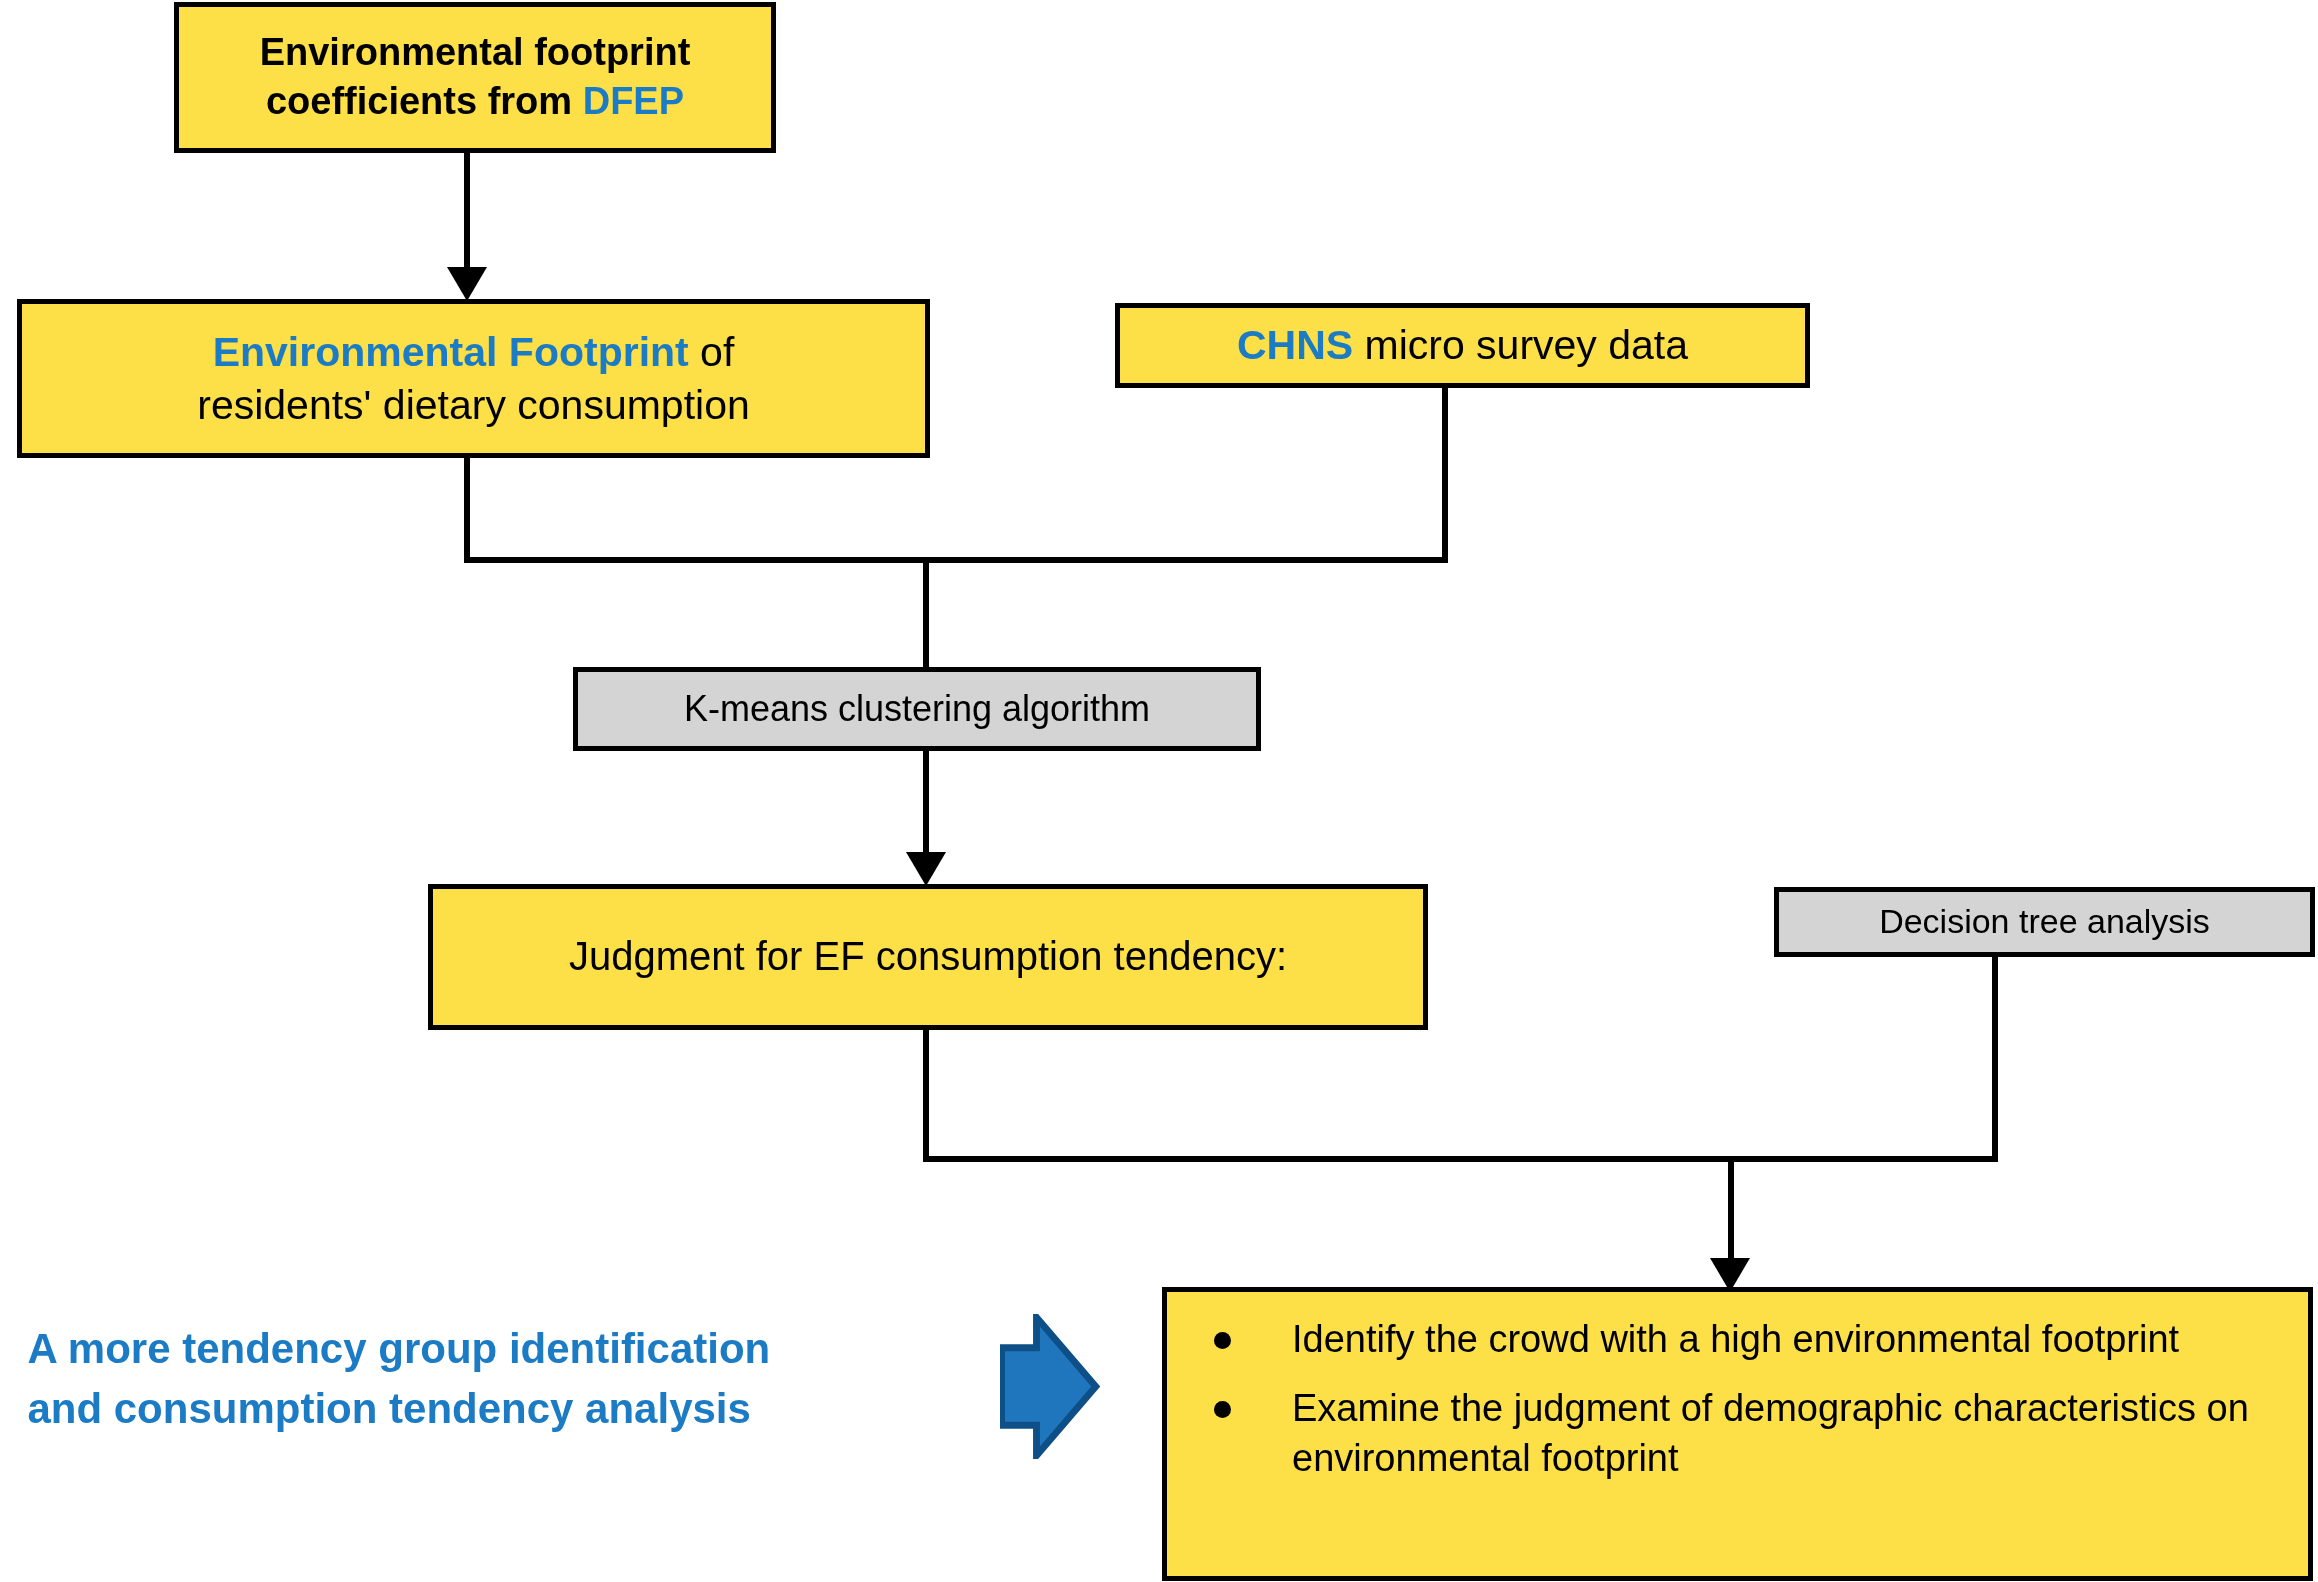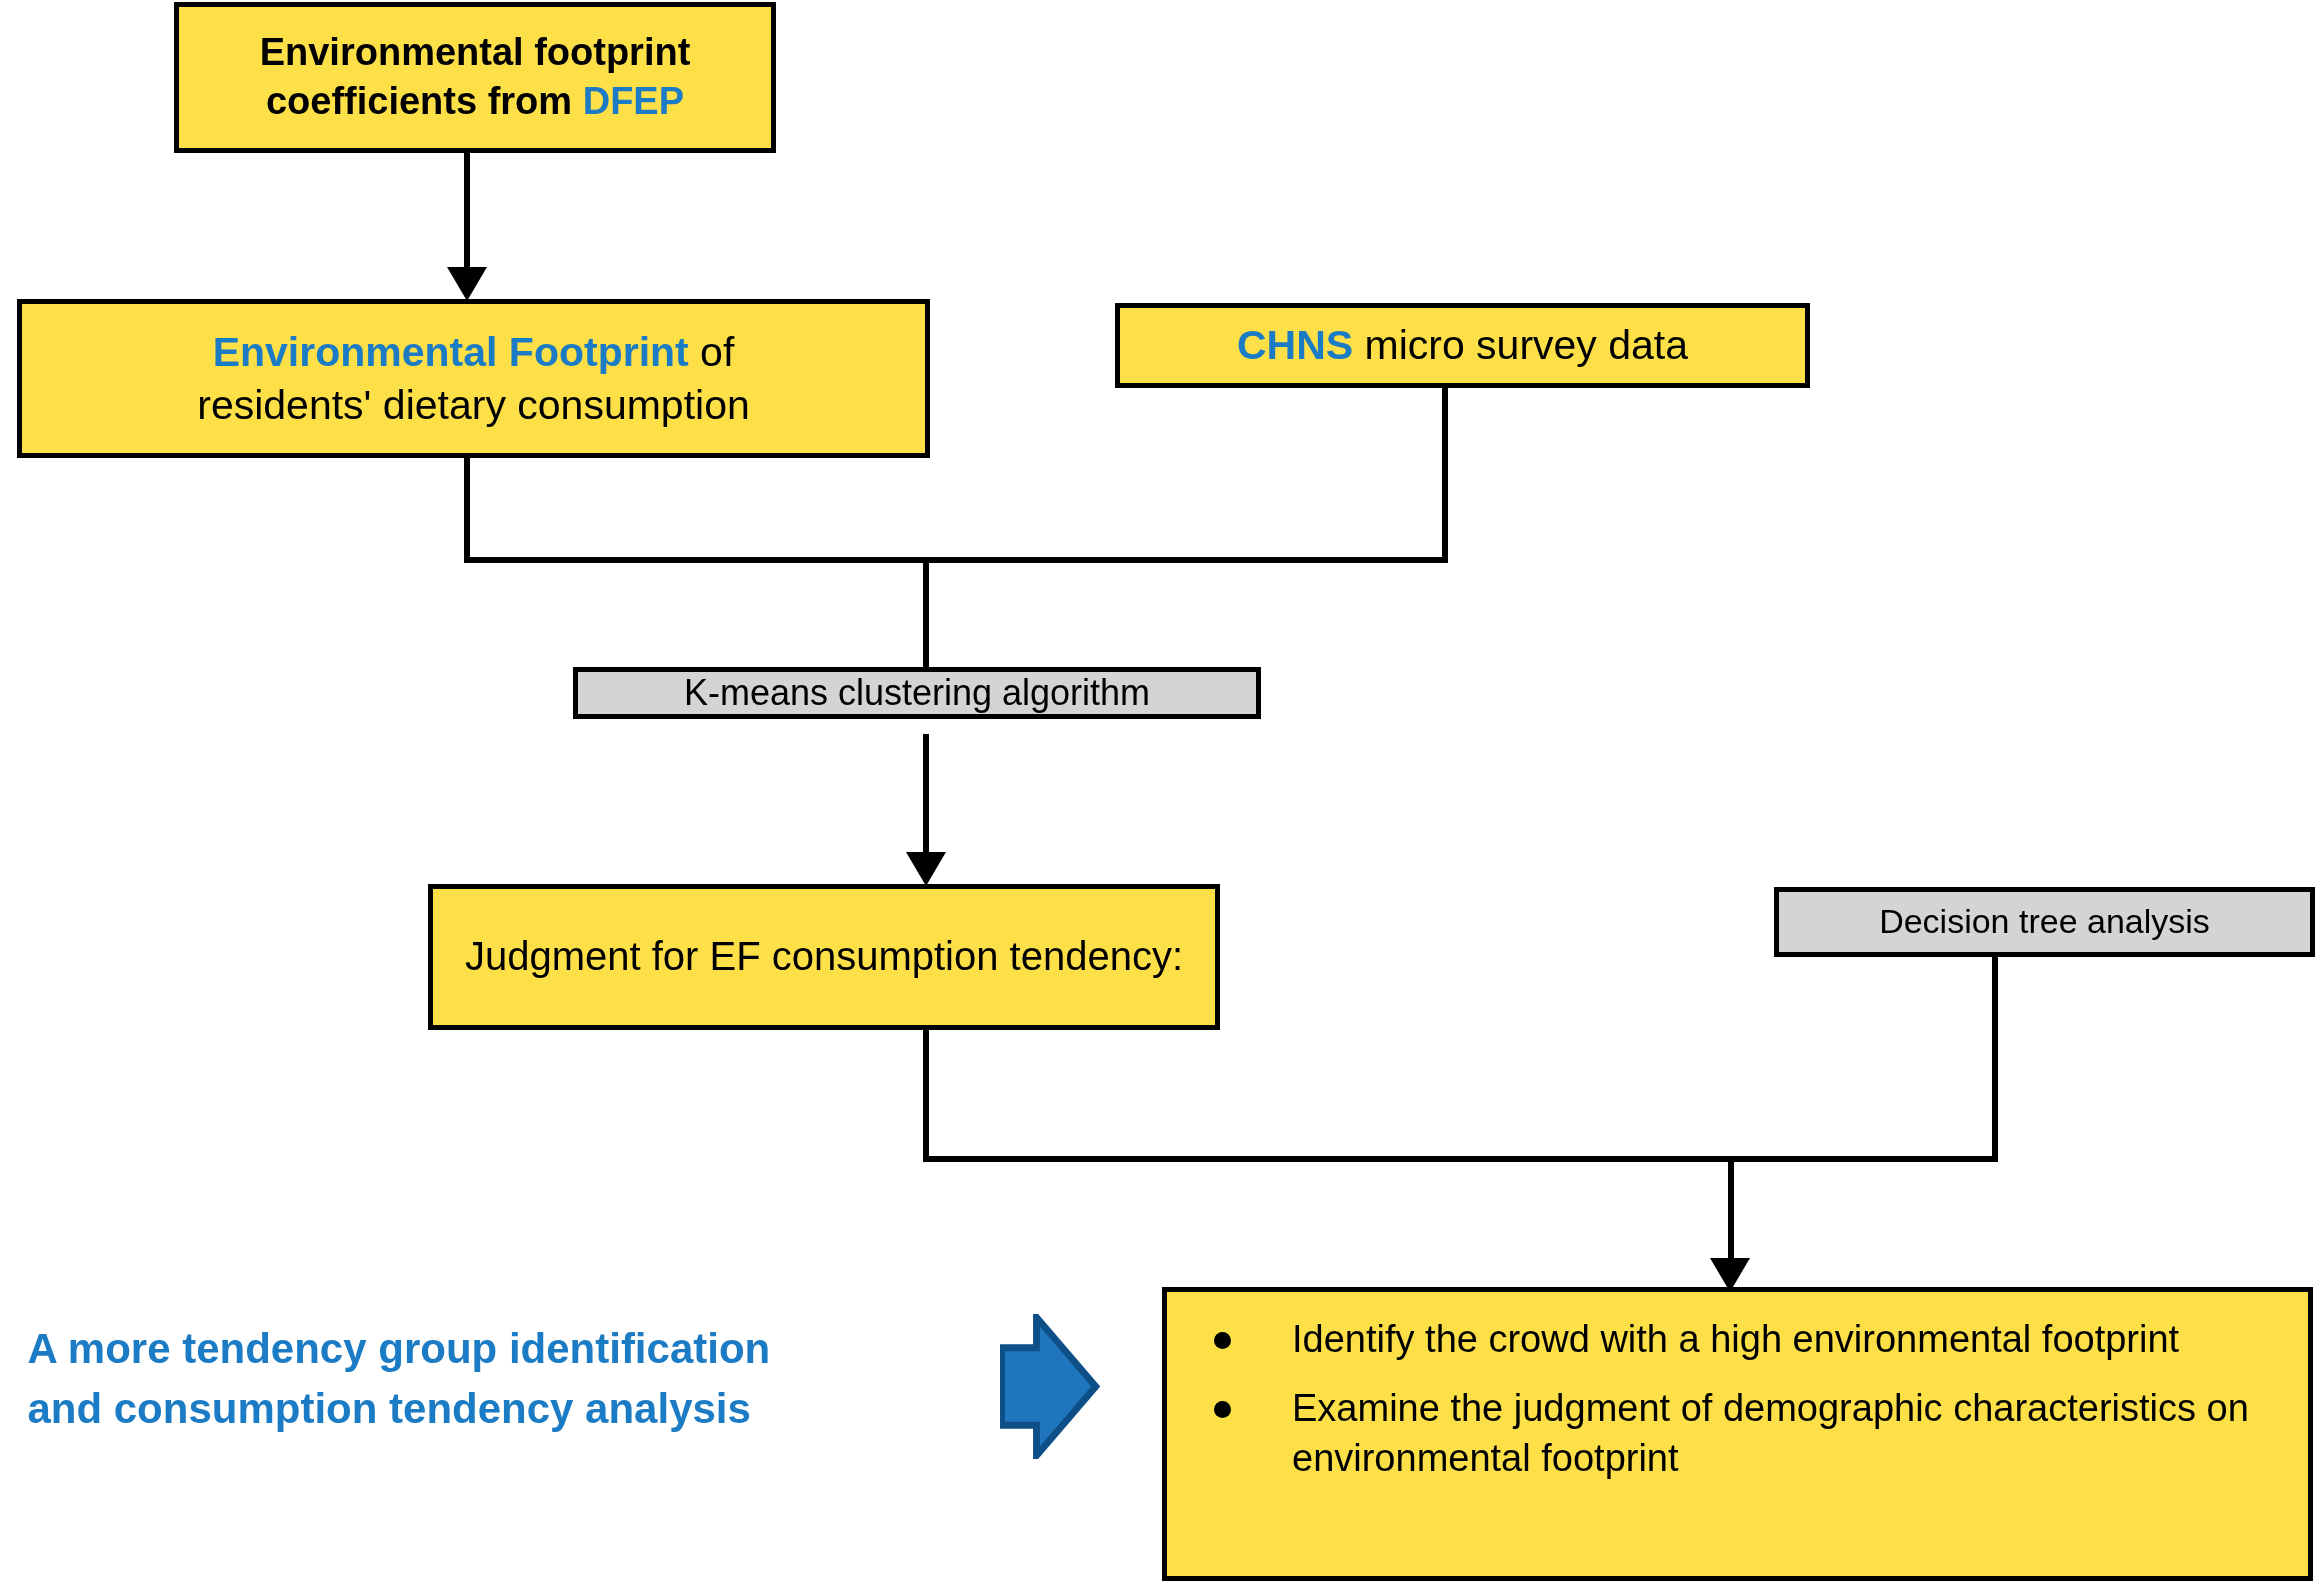--- a/index.html
+++ b/index.html
@@ -48,25 +48,25 @@
   }
   #node-ef {
     left: 17px; top: 299px; width: 913px; height: 159px;
     font-size: 41px;
   }
   #node-chns {
     left: 1115px; top: 303px; width: 695px; height: 85px;
     font-size: 41px;
   }
   #node-kmeans {
-    left: 573px; top: 667px; width: 688px; height: 52px;
+    left: 573px; top: 667px; width: 688px; height: 84px;
     font-size: 36px;
   }
   #node-judgment {
-    left: 428px; top: 884px; width: 792px; height: 146px;
+    left: 428px; top: 884px; width: 1000px; height: 146px;
     font-size: 40px;
   }
   #node-dtree {
     left: 1774px; top: 887px; width: 541px; height: 70px;
     font-size: 34px;
     text-align: center;
   }
   #node-outcomes {
     left: 1162px; top: 1287px; width: 1151px; height: 294px;
     display: block;

